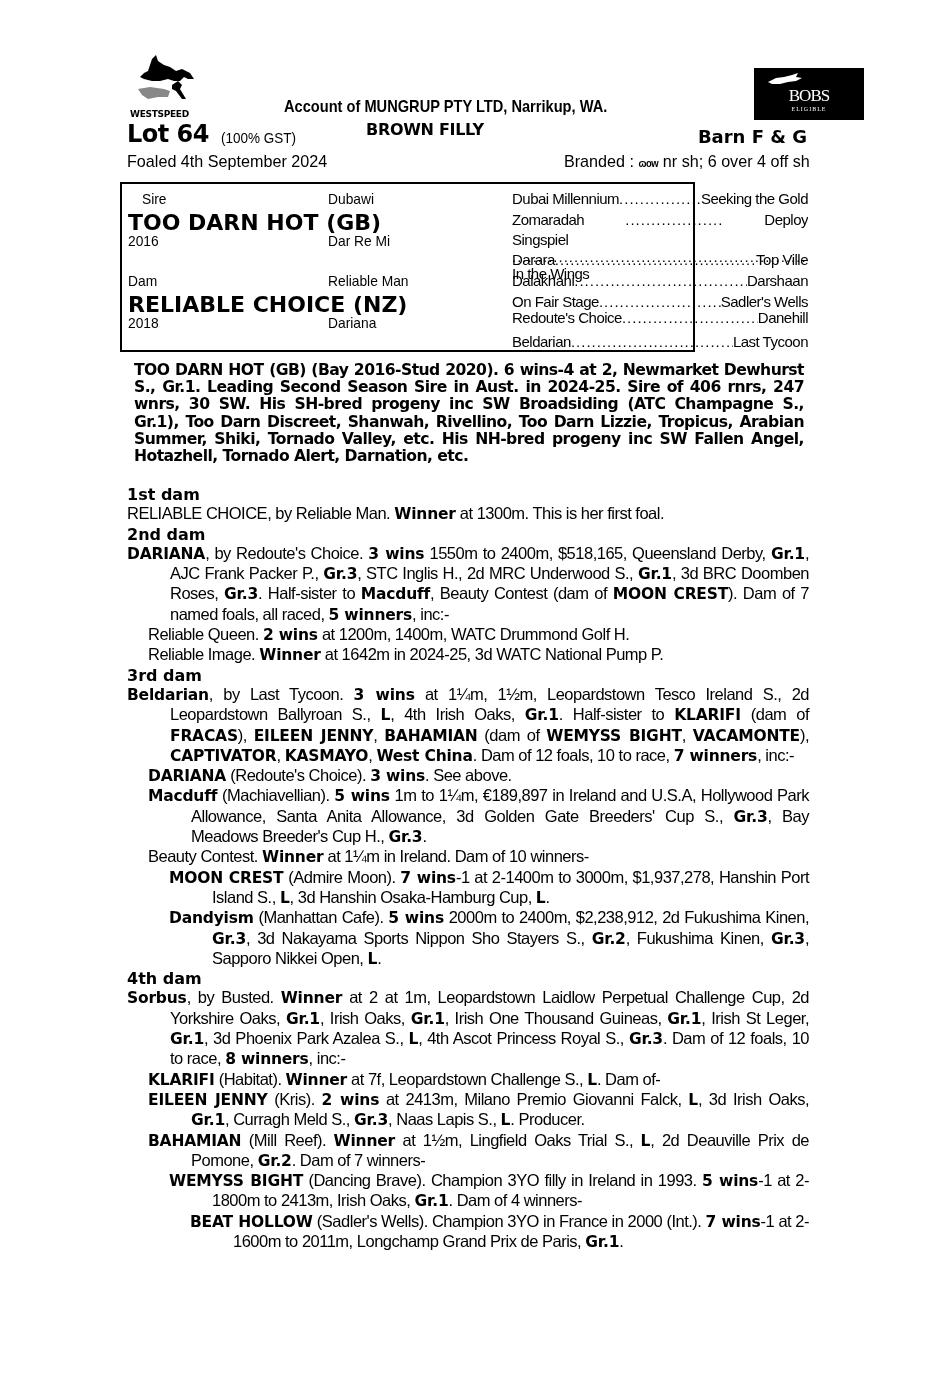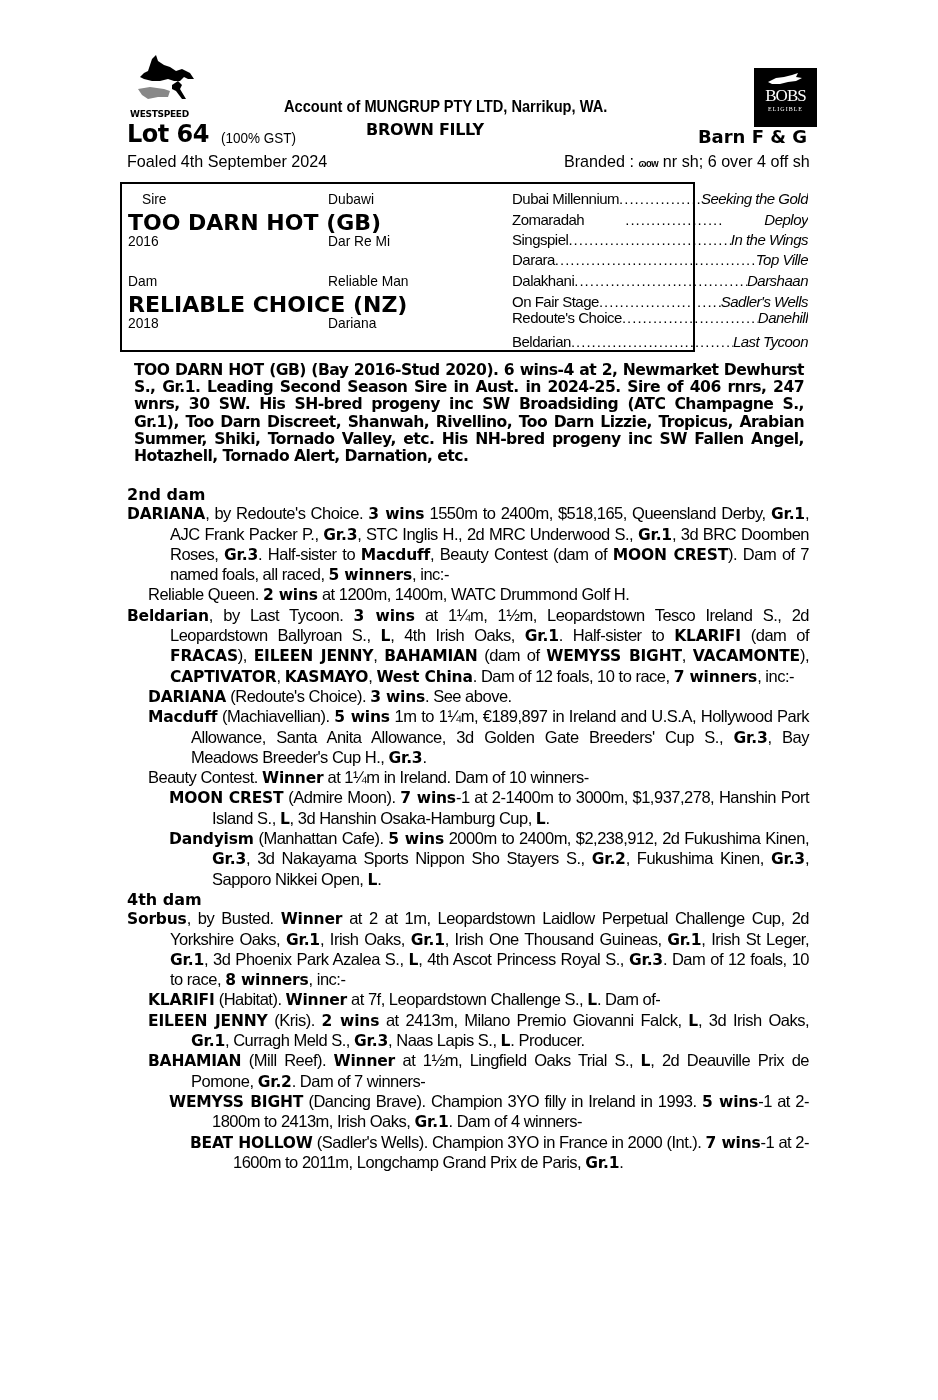--- a/index.html
+++ b/index.html
@@ -1,39 +1,39 @@
 <!DOCTYPE html>
 <html><head>
 <meta charset="utf-8">
 <style>
   html, body { margin: 0; padding: 0; background: #ffffff; }
   body { width: 938px; height: 1400px; position: relative; overflow: hidden; color: #000; font-family: "Liberation Sans", sans-serif; }
   
   .logo-ws { position: absolute; left: 130px; top: 55px; width: 70px; height: 62px; }
-  .logo-bobs { position: absolute; left: 754px; top: 68px; width: 63px; height: 59px; background: #000; color: #fff; text-align: center; }
+  .logo-bobs { position: absolute; left: 754px; top: 68px; width: 63px; height: 52px; background: #000; color: #fff; text-align: center; padding-left: 47px; }
   .logo-bobs .b1 { font-family: "Liberation Serif", serif; font-size: 17px; letter-spacing: -1px; position: absolute; top: 20px; left: 0; right: 0; line-height: 16px; }
   .logo-bobs .b2 { font-family: "Liberation Serif", serif; font-size: 6px; letter-spacing: 1px; position: absolute; top: 38px; left: 0; right: 0; }
   .account { position: absolute; left: 284px; top: 97px; font-size: 17px; font-weight: bold; transform: scaleX(0.86); transform-origin: left; white-space: nowrap; }
   .lot-line { position: absolute; left: 127px; top: 120px; width: 682px; height: 30px; }
   .lot { position: absolute; left: 0; top: 0; font-size: 24px; font-weight: 900; font-family: "DejaVu Sans", sans-serif; letter-spacing: -0.5px; }
   .gst { position: absolute; left: 94px; top: 9px; font-size: 15px; transform: scaleX(0.9); transform-origin: left; }
   .title { position: absolute; left: 239px; top: 0; font-size: 16px; font-weight: 900; font-family: "DejaVu Sans", sans-serif; letter-spacing: -0.3px; }
   .barn { position: absolute; right: 2px; top: 6px; font-size: 18px; font-weight: bold; font-family: "DejaVu Sans", sans-serif; }
   .foaled { position: absolute; left: 127px; top: 152px; font-size: 17px; transform: scaleX(0.95); transform-origin: left; white-space: nowrap; }
   .branded { position: absolute; right: 128px; top: 152px; font-size: 17px; white-space: nowrap; transform: scaleX(0.95); transform-origin: right; }
   .brand-mark { font-size: 10px; font-weight: bold; letter-spacing: -0.5px; }
   
   .ped { position: absolute; left: 120px; top: 182px; width: 575px; height: 170px; border: 2px solid #000; box-sizing: border-box; }
   .ped .cell { position: absolute; font-size: 15px; white-space: nowrap; transform: scaleX(0.92); transform-origin: left; }
   .ped .bigname { position: absolute; font-size: 22px; font-weight: 900; font-family: "DejaVu Sans", sans-serif; white-space: nowrap; }
   .ped .grand { position: absolute; left: 390px; width: 296px; font-size: 15px; display: flex; white-space: nowrap; overflow: hidden; }
   .grand .l { flex: 0 0 auto; }
   .grand .dots { flex: 1 1 auto; overflow: hidden; letter-spacing: 1px; }
   .grand .dots::before { content: "...................................................................................................."; }
-  .grand .r { flex: 0 0 auto; font-style: italic; }
+  .grand .r { flex: 0 0 auto; }
   
   .blurb { position: absolute; left: 134px; top: 362px; width: 670px; font-size: 15.6px; line-height: 17.2px; font-weight: 900; font-family: "DejaVu Sans", sans-serif; text-align: justify; letter-spacing: -0.55px; word-spacing: 0px; }
   
   .family { position: absolute; left: 127px; top: 485px; width: 682px; font-size: 16.5px; line-height: 19.3px; }
   .sec-h { font-weight: 900; font-family: "DejaVu Sans", sans-serif; font-size: 16px; margin-top: 18px; }
   .sec-h:first-child { margin-top: 0; }
   .entry { text-align: justify; text-align-last: left; }
   .ind0 { padding-left: 43px; text-indent: -43px; }
   .ind1 { padding-left: 64px; text-indent: -43px; }
   .ind2 { padding-left: 85px; text-indent: -43px; }
@@ -95,21 +95,21 @@
   <div class="grand" style="top:6px;">
       <span class="l t">Dubai Millennium</span>
       <span class="dots"></span>
       <span class="r t">Seeking the Gold</span>
     </div>
   <div class="grand" style="top:27px;gap:41px;">
       <span class="l t">Zomaradah</span>
       <span class="dots"></span>
       <span class="r t">Deploy</span>
     </div>
-  <div class="grand" style="top:47px;">
+  <div class="grand" style="top:47px;flex-direction:column;">
       <span class="l t">Singspiel</span>
       <span class="dots"></span>
       <span class="r t">In the Wings</span>
     </div>
   <div class="grand" style="top:67px;">
       <span class="l t">Darara</span>
       <span class="dots"></span>
       <span class="r t">Top Ville</span>
     </div>
   <div class="grand" style="top:88px;">
@@ -131,25 +131,31 @@
       <span class="l t">Beldarian</span>
       <span class="dots"></span>
       <span class="r t">Last Tycoon</span>
     </div>
 </div>
 
 <div class="blurb">TOO DARN HOT (GB) (Bay 2016-Stud 2020). 6 wins-4 at 2, Newmarket Dewhurst S., Gr.1. Leading Second Season Sire in Aust. in 2024-25. Sire of 406 rnrs, 247 wnrs, 30 SW. His SH-bred progeny inc SW Broadsiding (ATC Champagne S., Gr.1), Too Darn Discreet, Shanwah, Rivellino, Too Darn Lizzie, Tropicus, Arabian Summer, Shiki, Tornado Valley, etc. His NH-bred progeny inc SW Fallen Angel, Hotazhell, Tornado Alert, Darnation, etc.</div>
 
 <div class="family">
   <div class="section">
+      <div class="sec-h">1st dam</div>
+      <div class="entry ind0"><span class="t">RELIABLE CHOICE, by Reliable Man. </span><span class="b">Winner</span><span class="t"> at 1300m. This is her first foal.</span></div>
+    </div>
+  <div class="section">
       <div class="sec-h">2nd dam</div>
       <div class="entry ind0"><span class="b">DARIANA</span><span class="t">, by Redoute's Choice. </span><span class="b">3 wins</span><span class="t"> 1550m to 2400m, $518,165, Queensland Derby, </span><span class="b">Gr.1</span><span class="t">, AJC Frank Packer P., </span><span class="b">Gr.3</span><span class="t">, STC Inglis H., 2d MRC Underwood S., </span><span class="b">Gr.1</span><span class="t">, 3d BRC Doomben Roses, </span><span class="b">Gr.3</span><span class="t">. Half-sister to </span><span class="b">Macduff</span><span class="t">, Beauty Contest (dam of </span><span class="b">MOON CREST</span><span class="t">). Dam of 7 named foals, all raced, </span><span class="b">5 winners</span><span class="t">, inc:-</span></div>
       <div class="entry ind1"><span class="t">Reliable Queen. </span><span class="b">2 wins</span><span class="t"> at 1200m, 1400m, WATC Drummond Golf H.</span></div>
+      <div class="entry ind1"><span class="t">Reliable Image. </span><span class="b">Winner</span><span class="t"> at 1642m in 2024-25, 3d WATC National Pump P.</span></div>
     </div>
   <div class="section">
+      <div class="sec-h">3rd dam</div>
       <div class="entry ind0"><span class="b">Beldarian</span><span class="t">, by Last Tycoon. </span><span class="b">3 wins</span><span class="t"> at 1¼m, 1½m, Leopardstown Tesco Ireland S., 2d Leopardstown Ballyroan S., </span><span class="b">L</span><span class="t">, 4th Irish Oaks, </span><span class="b">Gr.1</span><span class="t">. Half-sister to </span><span class="b">KLARIFI</span><span class="t"> (dam of </span><span class="b">FRACAS</span><span class="t">), </span><span class="b">EILEEN JENNY</span><span class="t">, </span><span class="b">BAHAMIAN</span><span class="t"> (dam of </span><span class="b">WEMYSS BIGHT</span><span class="t">, </span><span class="b">VACAMONTE</span><span class="t">), </span><span class="b">CAPTIVATOR</span><span class="t">, </span><span class="b">KASMAYO</span><span class="t">, </span><span class="b">West China</span><span class="t">. Dam of 12 foals, 10 to race, </span><span class="b">7 winners</span><span class="t">, inc:-</span></div>
       <div class="entry ind1"><span class="b">DARIANA</span><span class="t"> (Redoute's Choice). </span><span class="b">3 wins</span><span class="t">. See above.</span></div>
       <div class="entry ind1"><span class="b">Macduff</span><span class="t"> (Machiavellian). </span><span class="b">5 wins</span><span class="t"> 1m to 1¼m, €189,897 in Ireland and U.S.A, Hollywood Park Allowance, Santa Anita Allowance, 3d Golden Gate Breeders' Cup S., </span><span class="b">Gr.3</span><span class="t">, Bay Meadows Breeder's Cup H., </span><span class="b">Gr.3</span><span class="t">.</span></div>
       <div class="entry ind1"><span class="t">Beauty Contest. </span><span class="b">Winner</span><span class="t"> at 1¼m in Ireland. Dam of 10 winners-</span></div>
       <div class="entry ind2"><span class="b">MOON CREST</span><span class="t"> (Admire Moon). </span><span class="b">7 wins</span><span class="t">-1 at 2-1400m to 3000m, $1,937,278, Hanshin Port Island S., </span><span class="b">L</span><span class="t">, 3d Hanshin Osaka-Hamburg Cup, </span><span class="b">L</span><span class="t">.</span></div>
       <div class="entry ind2"><span class="b">Dandyism</span><span class="t"> (Manhattan Cafe). </span><span class="b">5 wins</span><span class="t"> 2000m to 2400m, $2,238,912, 2d Fukushima Kinen, </span><span class="b">Gr.3</span><span class="t">, 3d Nakayama Sports Nippon Sho Stayers S., </span><span class="b">Gr.2</span><span class="t">, Fukushima Kinen, </span><span class="b">Gr.3</span><span class="t">, Sapporo Nikkei Open, </span><span class="b">L</span><span class="t">.</span></div>
     </div>
   <div class="section">
       <div class="sec-h">4th dam</div>
       <div class="entry ind0"><span class="b">Sorbus</span><span class="t">, by Busted. </span><span class="b">Winner</span><span class="t"> at 2 at 1m, Leopardstown Laidlow Perpetual Challenge Cup, 2d Yorkshire Oaks, </span><span class="b">Gr.1</span><span class="t">, Irish Oaks, </span><span class="b">Gr.1</span><span class="t">, Irish One Thousand Guineas, </span><span class="b">Gr.1</span><span class="t">, Irish St Leger, </span><span class="b">Gr.1</span><span class="t">, 3d Phoenix Park Azalea S., </span><span class="b">L</span><span class="t">, 4th Ascot Princess Royal S., </span><span class="b">Gr.3</span><span class="t">. Dam of 12 foals, 10 to race, </span><span class="b">8 winners</span><span class="t">, inc:-</span></div>

